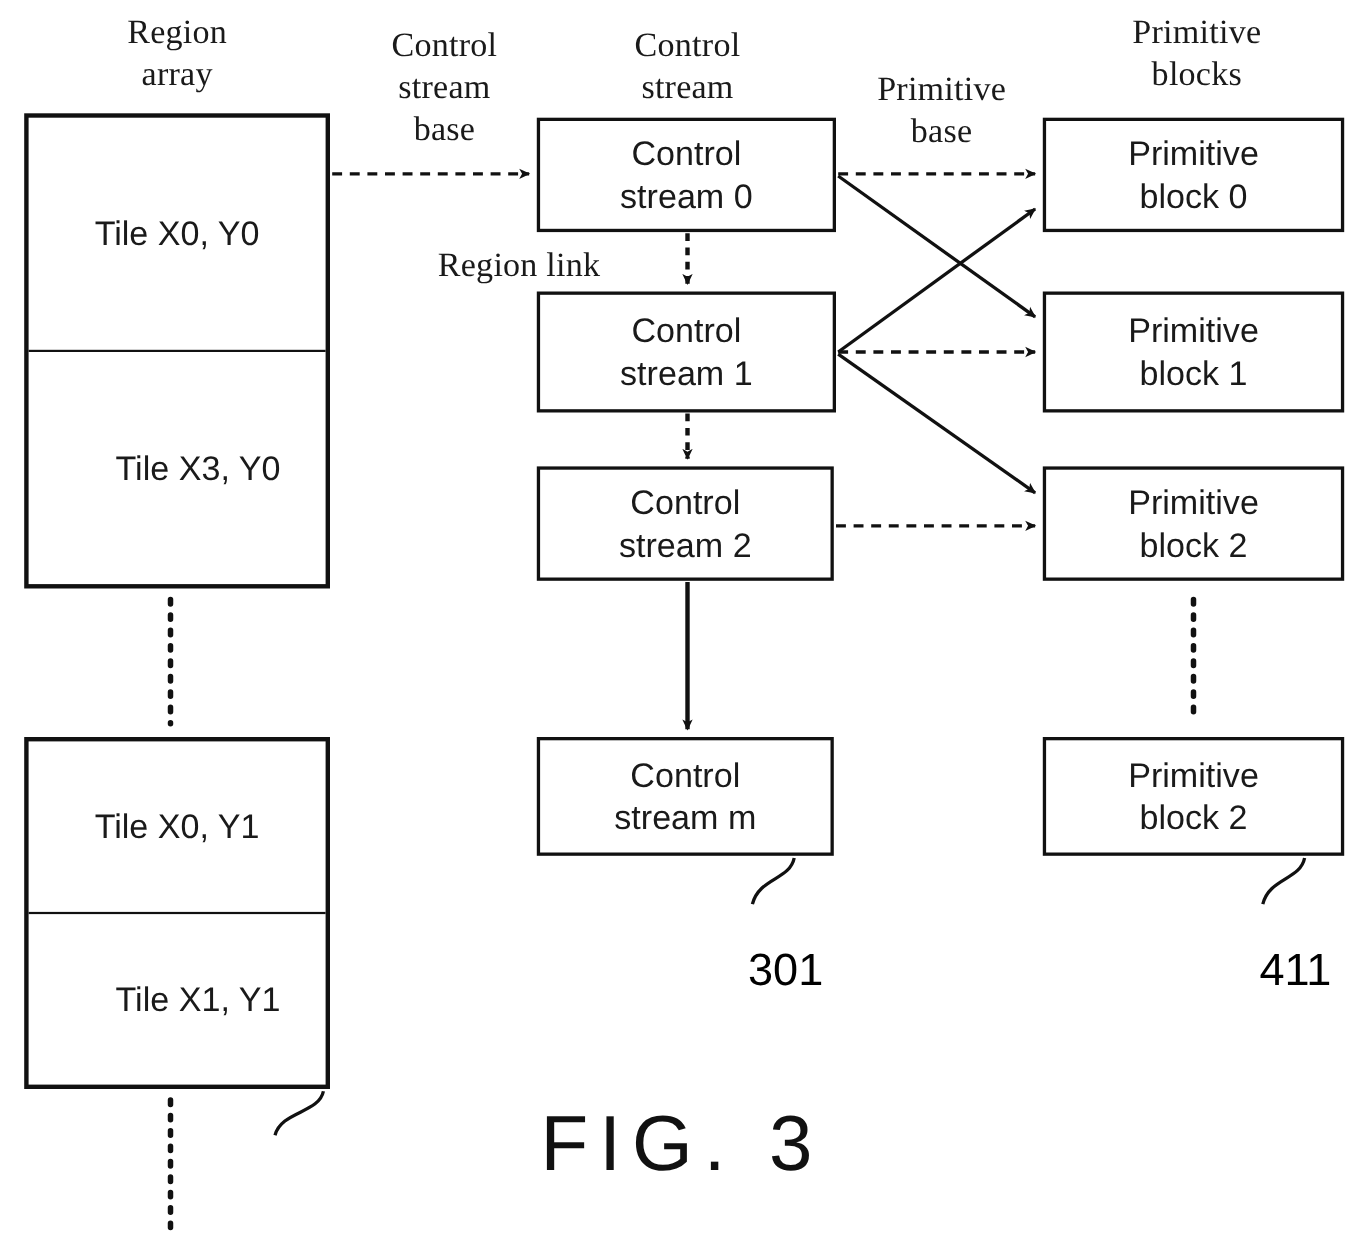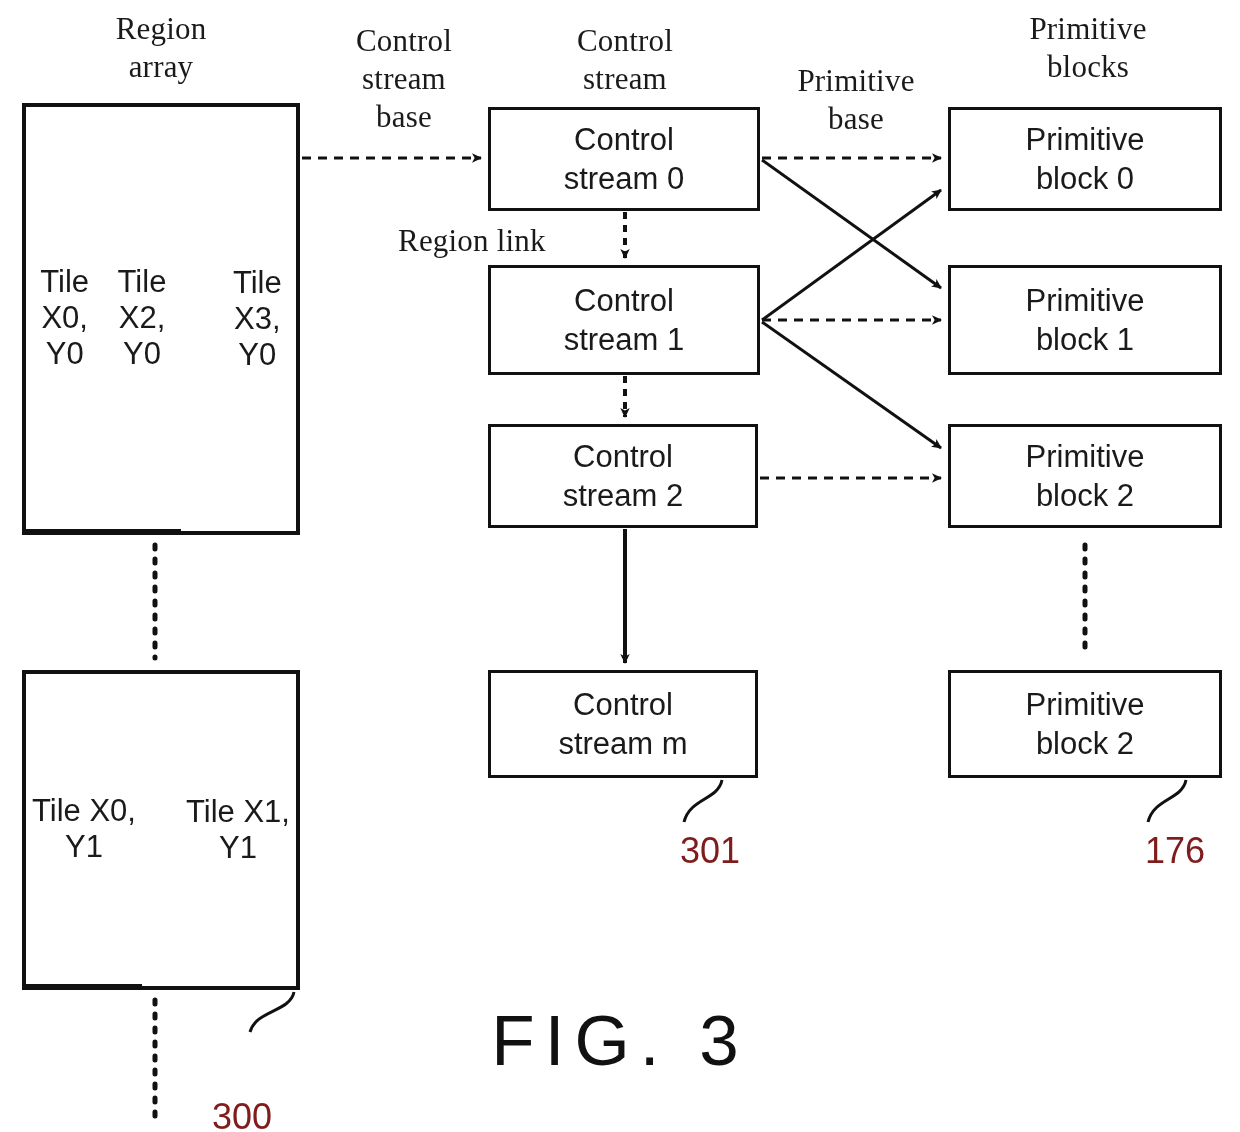--- a/index.html
+++ b/index.html
@@ -48,21 +48,21 @@
     color: #1a1a1a;
   }
 
   
   .region-array {
     position: absolute;
     box-sizing: border-box;
     border: 4px solid #111111;
     background: #ffffff;
     display: flex;
-    flex-direction: row;
+    flex-direction: column;
   }
   .tile-row {
     flex: 1 1 0;
     position: relative;
     border-bottom: 2px solid #111111;
     box-sizing: border-box;
   }
   .tile-row:last-child { border-bottom: none; margin-left: 38px; }
   .tile-row span {
     position: absolute;
@@ -91,22 +91,23 @@
     top: 1000px;
     text-align: center;
     font-size: 71px;
     letter-spacing: 10px;
     color: #111111;
   }
 
   
   .ref-num {
     position: absolute;
-    font-size: 36px;
-    color: #7f1d1d;
+    font-size: 41px;
+    color: #000000;
+    margin-top: 28px;
   }
 </style>
 </head>
 <body>
 
 <div id="figure">
 
   <div class="lbl" style="left:22px; top:10px; width:278px;">Region
 array</div>
 
@@ -121,23 +122,20 @@
 base</div>
 
   <div class="lbl" style="left:970px; top:10px; width:236px;">Primitive
 blocks</div>
 
   <div class="region-array" style="left:22px; top:103px; width:278px; height:432px;">
     <div class="tile-row">
       <span>Tile X0, Y0</span>
     </div>
     <div class="tile-row">
-      <span>Tile X2, Y0</span>
-    </div>
-    <div class="tile-row">
       <span>Tile X3, Y0</span>
     </div>
   </div>
 
   <div class="region-array" style="left:22px; top:670px; width:278px; height:320px;text-decoration:underline;">
     <div class="tile-row">
       <span>Tile X0, Y1</span>
     </div>
     <div class="tile-row">
       <span>Tile X1, Y1</span>
@@ -181,21 +179,21 @@
 
   <div class="box" style="left:948px; top:670px; width:274px; height:108px;">
     <div class="box-inner-label">Primitive
 block 2</div>
   </div>
 
   <div class="lbl" style="left:398px; top:222px; width:250px; text-align:left;">Region link</div>
 
   <div class="ref-num" style="left:212px; top:1096px;">300</div>
   <div class="ref-num" style="left:680px; top:830px;">301</div>
-  <div class="ref-num" style="left:1145px; top:830px;">176</div>
+  <div class="ref-num" style="left:1145px; top:830px;">411</div>
 
   <svg id="wires" viewBox="0 0 1240 1132" xmlns="http://www.w3.org/2000/svg">
     <defs>
       <marker id="ah" markerWidth="11" markerHeight="11" refX="9" refY="5.5" orient="auto" markerUnits="userSpaceOnUse">
         <path d="M0,0.8 L10,5.5 L0,10.2 L2.6,5.5 Z" fill="#111111"></path>
       </marker>
     </defs>
 
     <line x1="302" y1="158" x2="481" y2="158" stroke="#111111" stroke-width="3" stroke-dasharray="9 7" marker-end="url(#ah)"></line>
 

